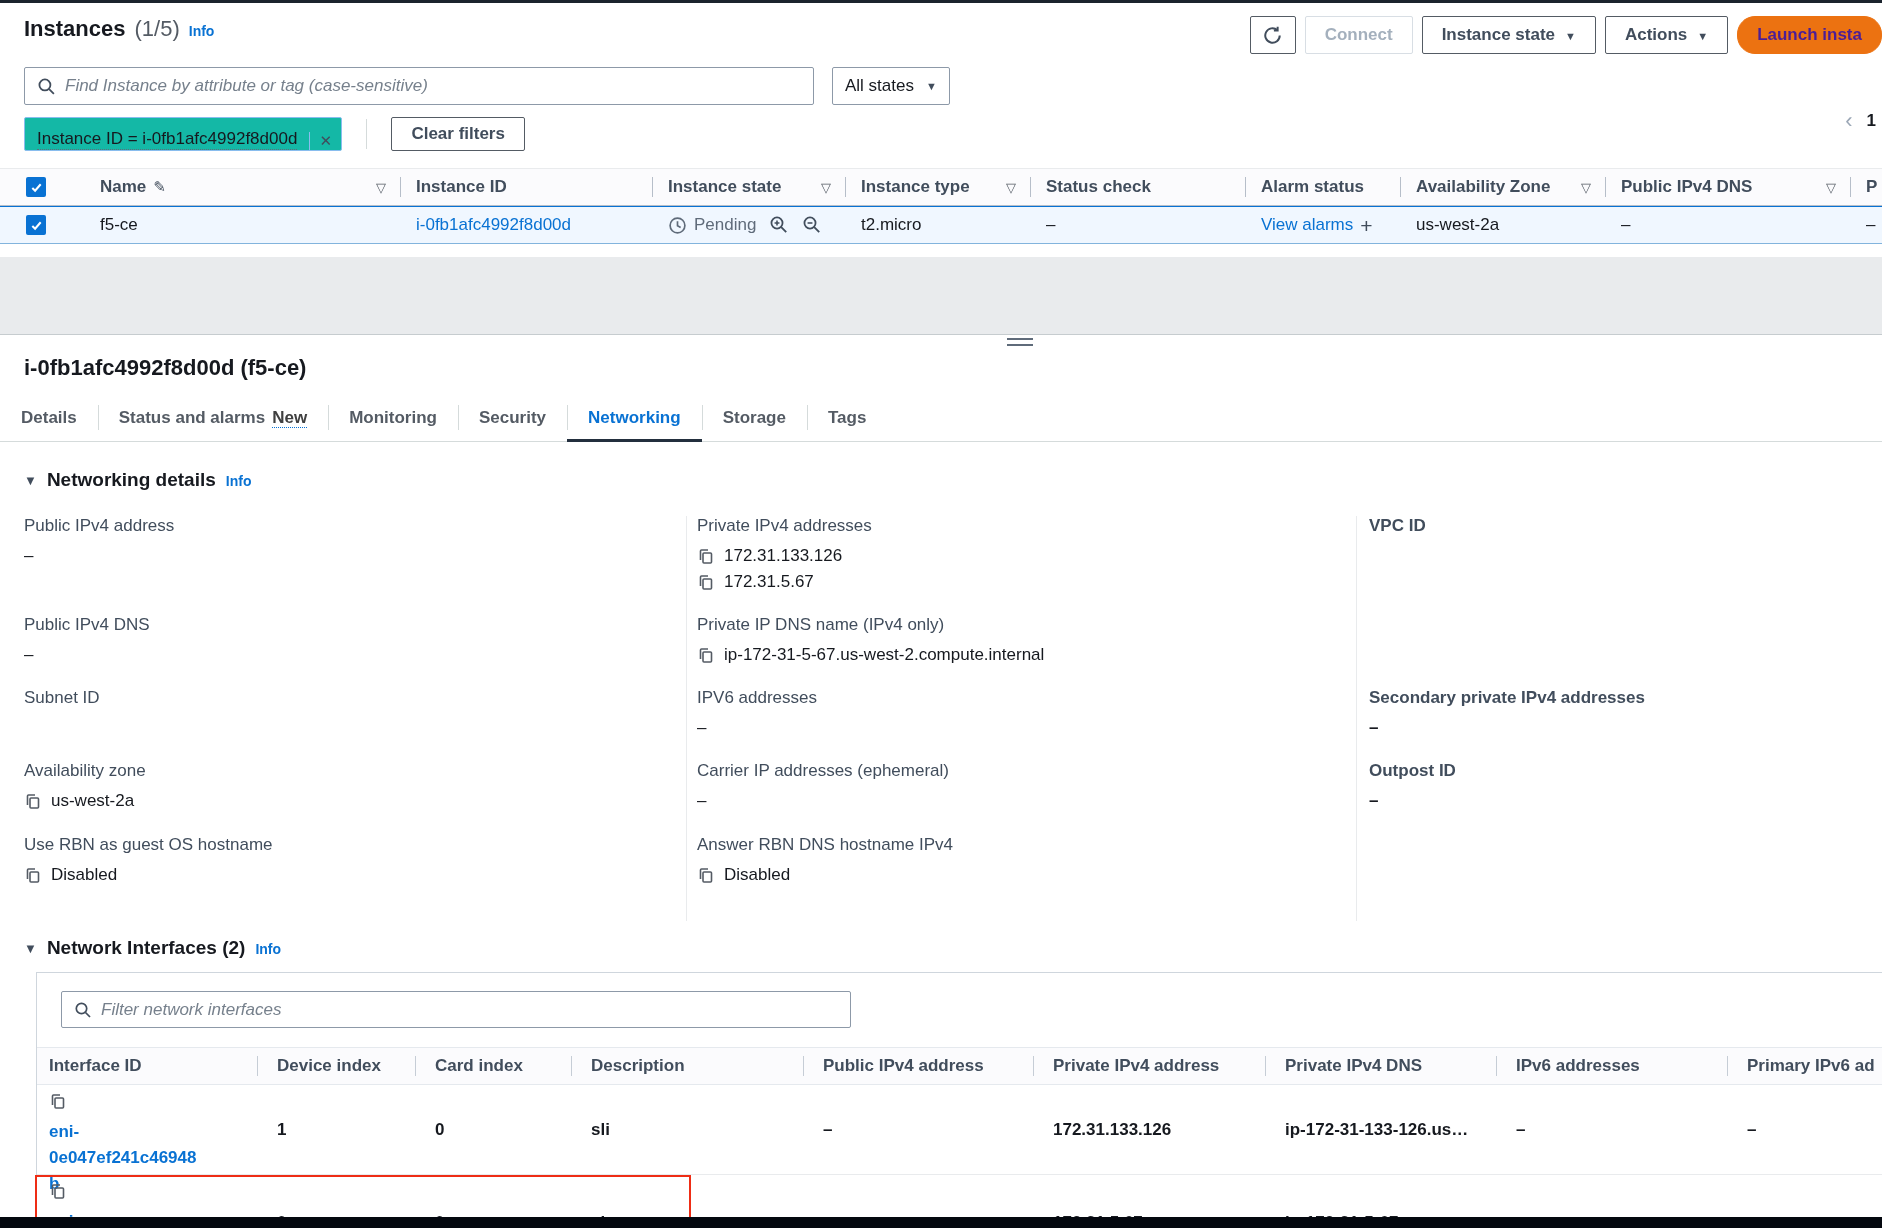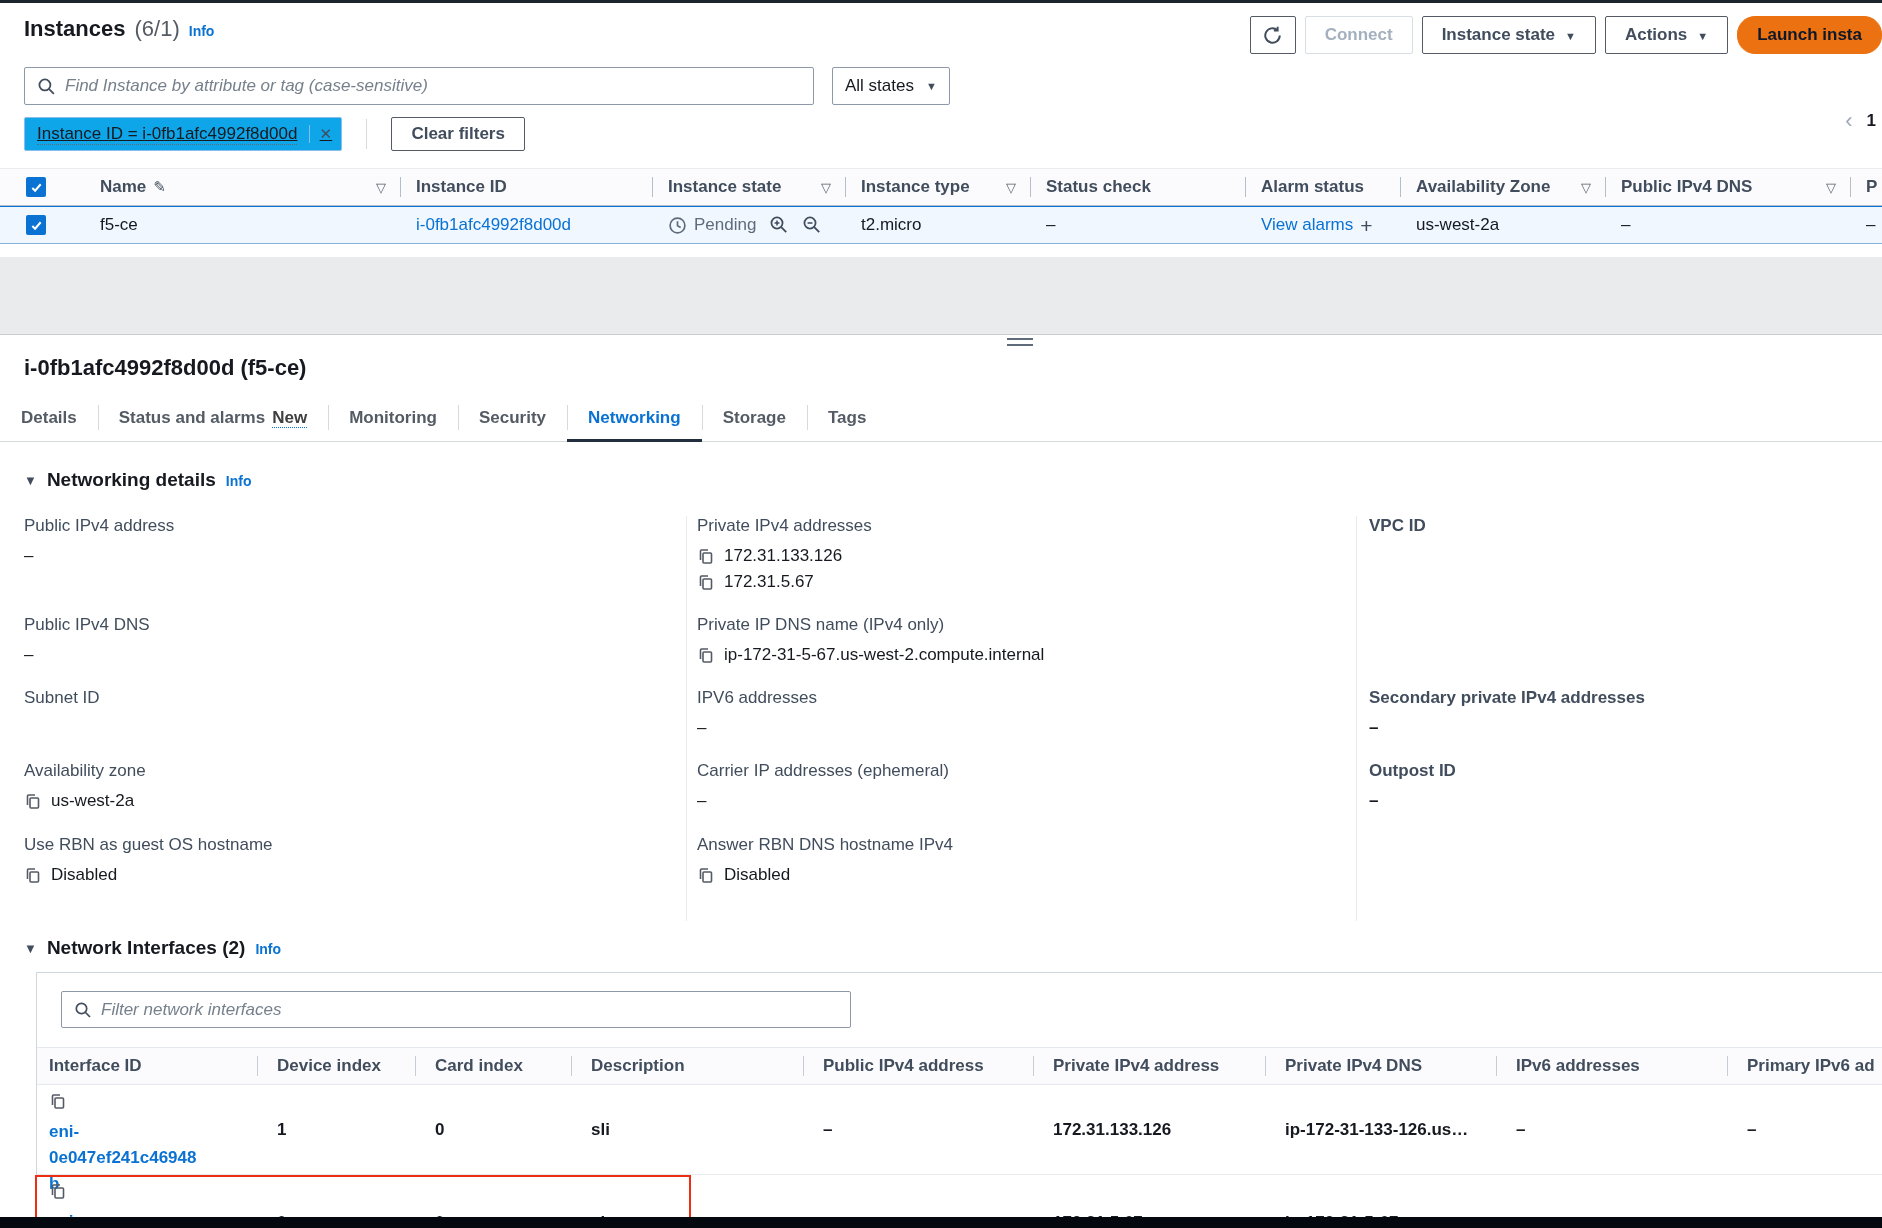--- a/index.html
+++ b/index.html
@@ -13,30 +13,30 @@
   .hdr-row { display:flex; justify-content:space-between; align-items:flex-start; padding:16px 0 0 24px; }
   .page-title { font-size:22px; font-weight:bold; display:flex; align-items:baseline; gap:9px; }
   .page-title .count { font-weight:400; color:#545b64; }
   .info-link { color:#0972d3; font-size:14px; font-weight:bold; text-decoration:none; cursor:pointer; }
   .hdr-actions { display:flex; gap:9px; }
   .btn { display:inline-flex; align-items:center; justify-content:center; gap:10px; height:38px; padding:0 19px;
          border:1px solid #545b64; border-radius:2px; background:#fff; font-weight:bold; font-size:17px; color:#414d5c; cursor:pointer; white-space:nowrap; }
   .btn .caret { font-size:11px; line-height:1; position:relative; top:1px; }
   .btn.icon-btn { width:46px; padding:0; }
   .btn.disabled { border-color:#d8dee4; color:#a4b0bd; cursor:default; }
-  .btn.primary { background:#ec7211; border-color:#ec7211; color:#0f172a;border-radius:18px; }
+  .btn.primary { background:#ec7211; border-color:#ec7211; color:#4c1d95;border-radius:18px; }
 
   .search-row { display:flex; gap:18px; margin:13px 0 0 24px; }
   .search-box { display:flex; align-items:center; gap:9px; width:790px; height:38px; border:1px solid #8d99a8; border-radius:2px; padding:0 12px; background:#fff; }
   .search-box .ph { color:#76808c; font-style:italic; }
   .select-ctl { display:flex; align-items:center; justify-content:space-between; width:118px; height:38px; border:1px solid #8d99a8; border-radius:2px; padding:0 12px; background:#fff; color:#16191f; cursor:pointer; }
   .select-ctl .caret { font-size:11px; color:#414d5c; }
 
   .filter-row { display:flex; align-items:center; margin:12px 0 0 24px; }
-  .chip { display:flex; align-items:center; border:1px solid #89bdee; background:#0ea5e9; border-radius:2px; height:34px;text-decoration:underline; }
+  .chip { display:flex; align-items:flex-end; border:1px solid #89bdee; background:#14b8a6; border-radius:2px; height:34px; }
   .chip .chip-txt { display:flex; align-items:center; padding:0 12px; }
   .chip .chip-txt span { border-bottom:1px dotted #5f6b7a; }
   .chip .chip-x { display:flex; align-items:center; justify-content:center; width:32px; border-left:1px solid #89bdee; color:#414d5c; font-size:15px; cursor:pointer; }
   .vdiv { width:1px; height:30px; background:#d5dbdb; margin:0 24px; }
   .pagination { position:absolute; right:6px; top:110px; display:flex; align-items:center; gap:14px; font-size:17px; }
   .pagination .chv { color:#9ba7b6; font-size:22px; line-height:1; }
   .pagination .pg { font-weight:bold; }
 
   
   .itable { margin-top:17px; min-width:1970px; }
@@ -99,21 +99,21 @@
 </head>
 <body>
 
 <div class="screen">
   <div class="edge-top"></div>
 
   <div>
     <div class="hdr-row">
       <div class="page-title">
         <span>Instances</span>
-        <span class="count">(6/1)</span>
+        <span class="count">(1/5)</span>
         <a class="info-link">Info</a>
       </div>
       <div class="hdr-actions">
         <button class="btn icon-btn">
           <svg width="21" height="21" viewBox="0 0 18 18" fill="none">
             <path d="M15.2 9a6.2 6.2 0 1 1-2.1-4.66" stroke="#414d5c" stroke-width="1.7"></path>
             <path d="M13.4 1.6v3.2h-3.2" stroke="#414d5c" stroke-width="1.7" fill="none"></path>
           </svg>
         </button>
         <button class="btn disabled">Connect</button>

